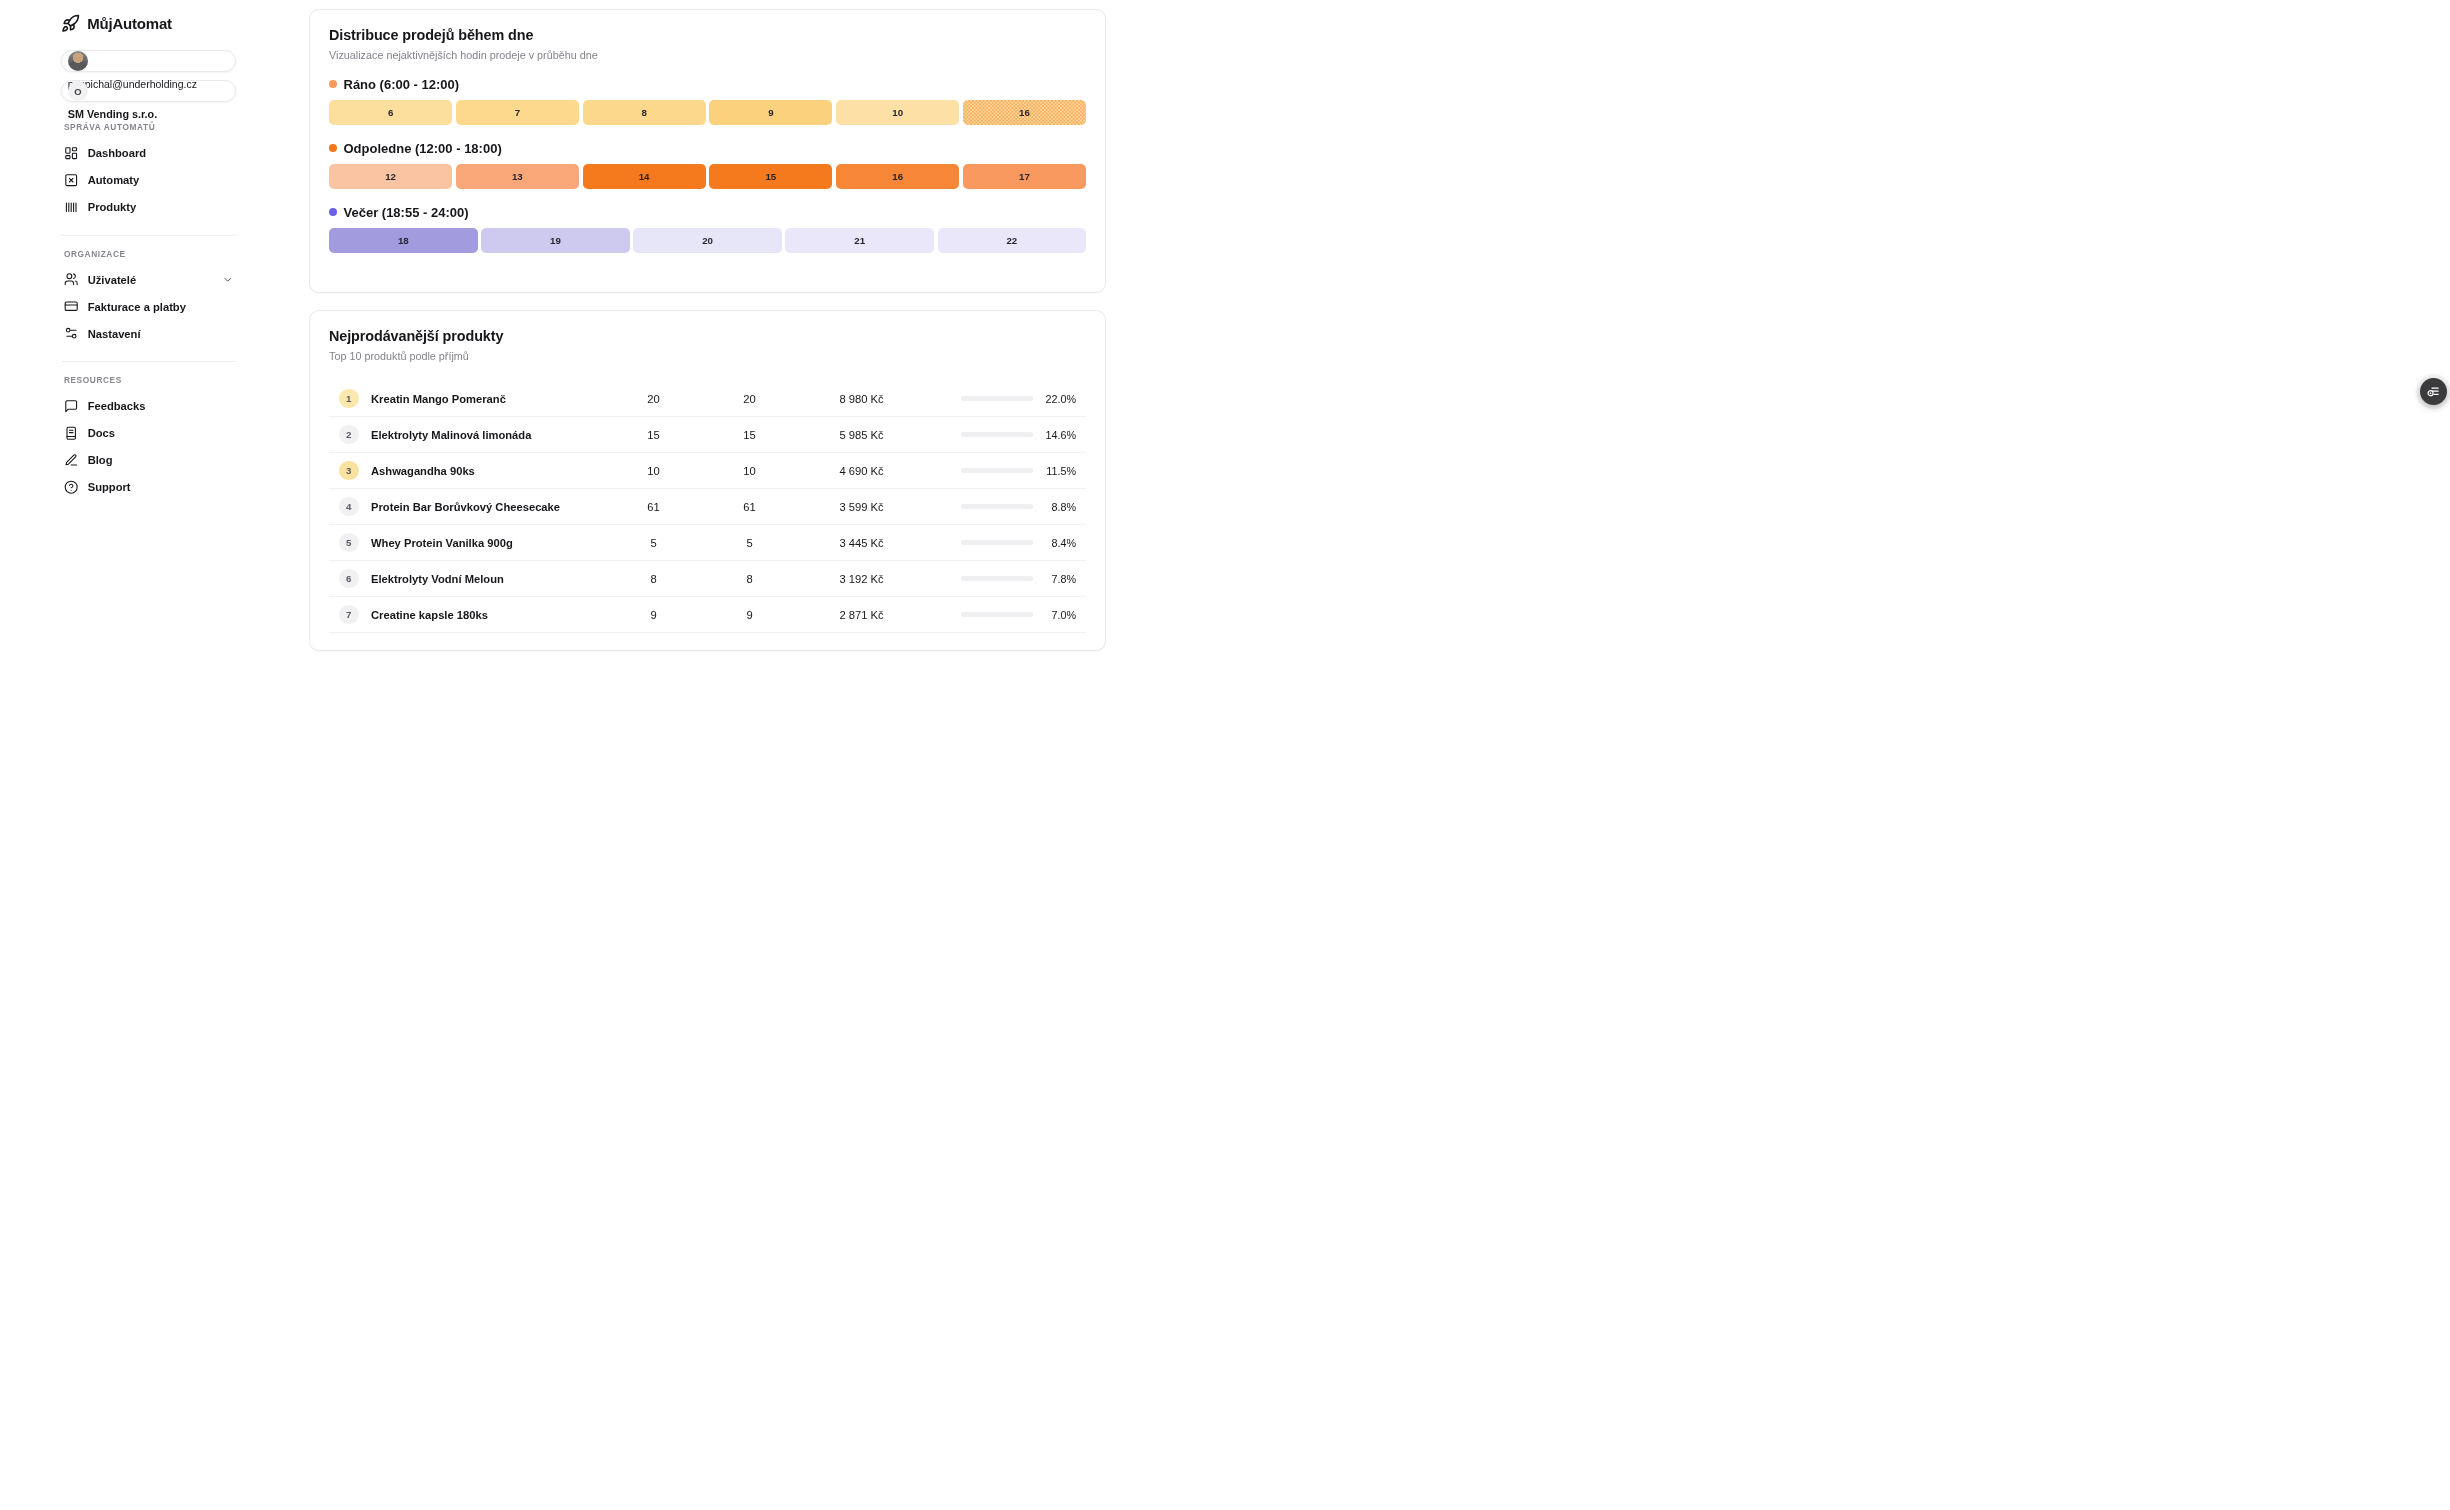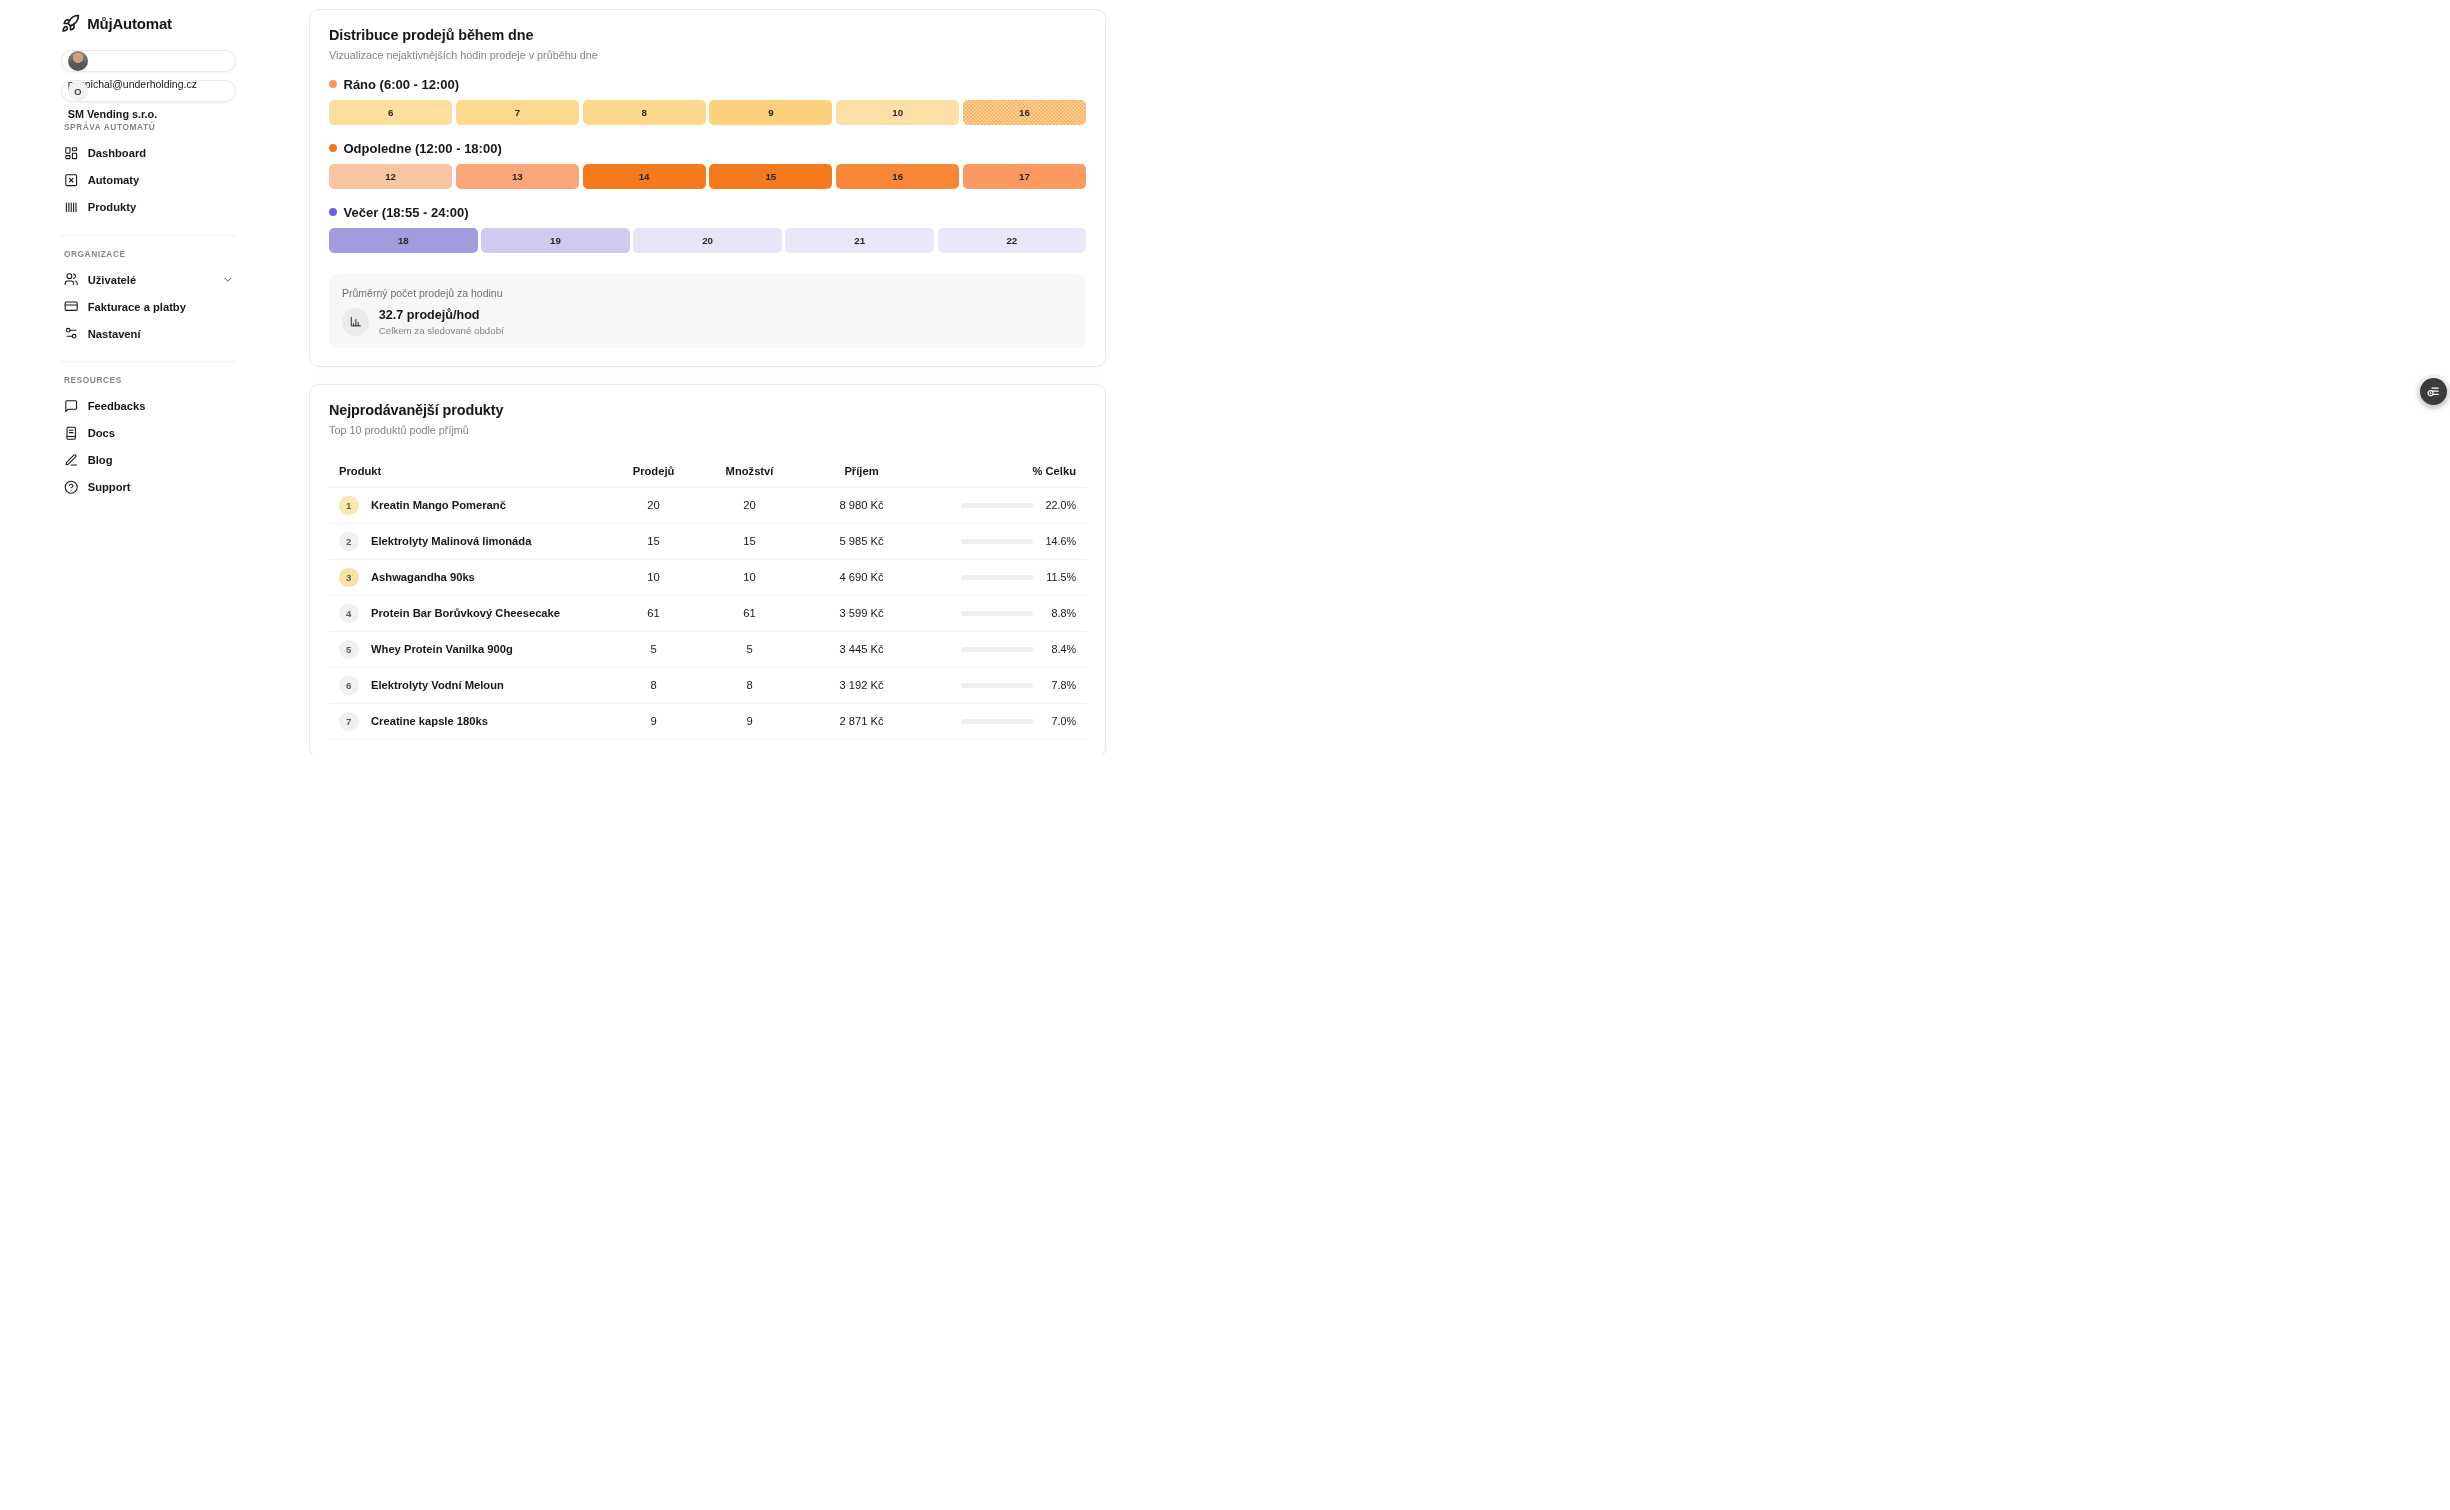--- a/index.html
+++ b/index.html
@@ -284,52 +284,28 @@
               <div class="block" style="background: rgb(162, 155, 222);">18</div>
               <div class="block" style="background: rgb(205, 201, 239);">19</div>
               <div class="block" style="background: rgb(231, 229, 248);">20</div>
               <div class="block" style="background: rgb(233, 231, 249);">21</div>
               <div class="block" style="background: rgb(233, 231, 249);">22</div>
             </div>
   </div>
         </div>
 
       <div class="stats">
-        <div class="stat-card">
-          <div class="stat-label">Průměrný počet prodejů za hodinu</div>
-          <div class="stat-body">
-            <span class="stat-icon">
-              <svg viewBox="0 0 24 24" fill="none" stroke="currentColor" stroke-width="1.7" stroke-linecap="round" stroke-linejoin="round">
-                  <path d="M4 4v15h16"></path>
-                  <path d="M8 19v-4"></path>
-                  <path d="M12 19V8"></path>
-                  <path d="M16 19v-6"></path>
-                </svg>
-            </span>
-            <div>
-              <div class="stat-value">32.7 prodejů/hod</div>
-              <div class="stat-sub">Celkem za sledované období</div>
-            </div>
-          </div>
-        </div>
       </div>
     </section>
 
     <section class="panel products">
       <h2 class="p-title">Nejprodávanější produkty</h2>
       <p class="p-sub">Top 10 produktů podle příjmů</p>
 
       <div class="table">
-        <div class="t-head">
-          <div style="grid-column:1/3">Produkt</div>
-          <div class="c">Prodejů</div>
-          <div class="c">Množství</div>
-          <div class="c">Příjem</div>
-          <div class="r">% Celku</div>
-        </div>
         <div id="rows-root">
             <div class="t-row">
     <div>
                 <span class="badge" style="background: rgb(250, 232, 172);">1</span>
               </div>
     <div class="pname">Kreatin Mango Pomeranč</div>
     <div class="c cell-sales">20</div>
     <div class="c cell-qty">20</div>
     <div class="c cell-rev">8 980 Kč</div>
     <div class="lastcell">

